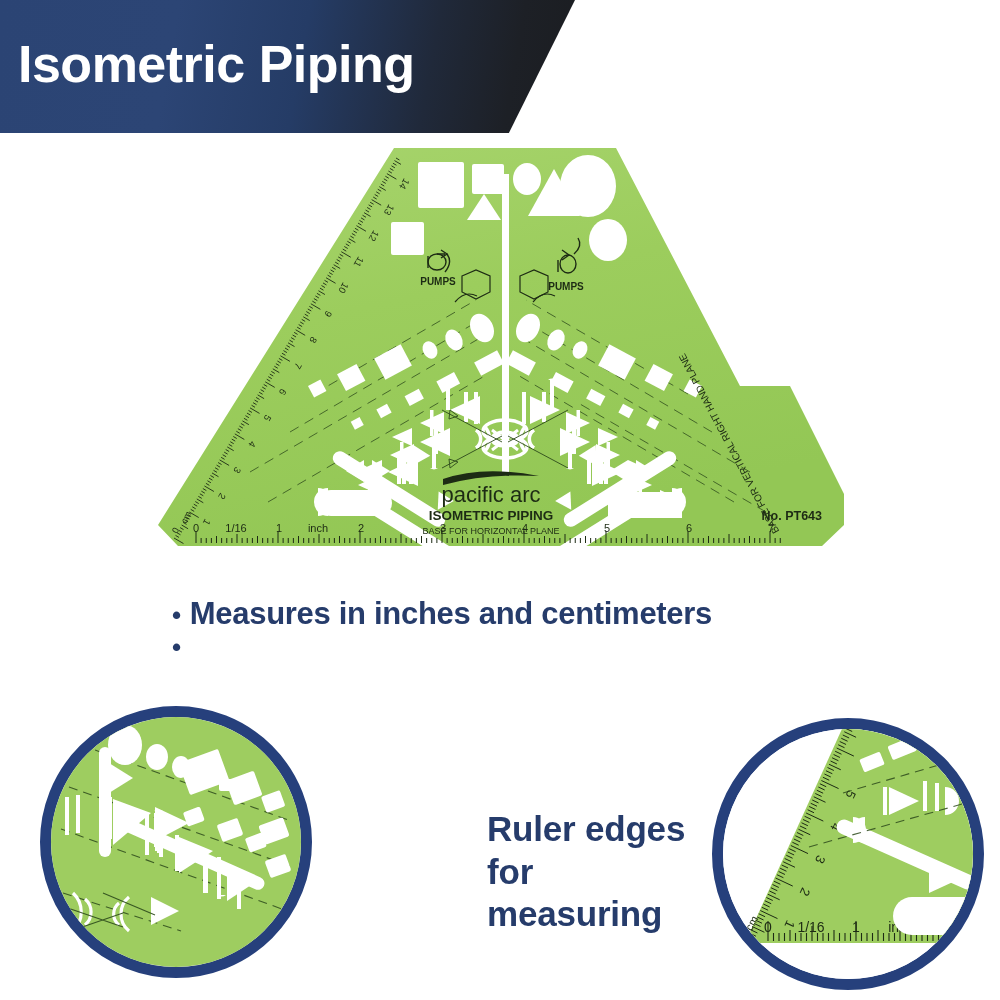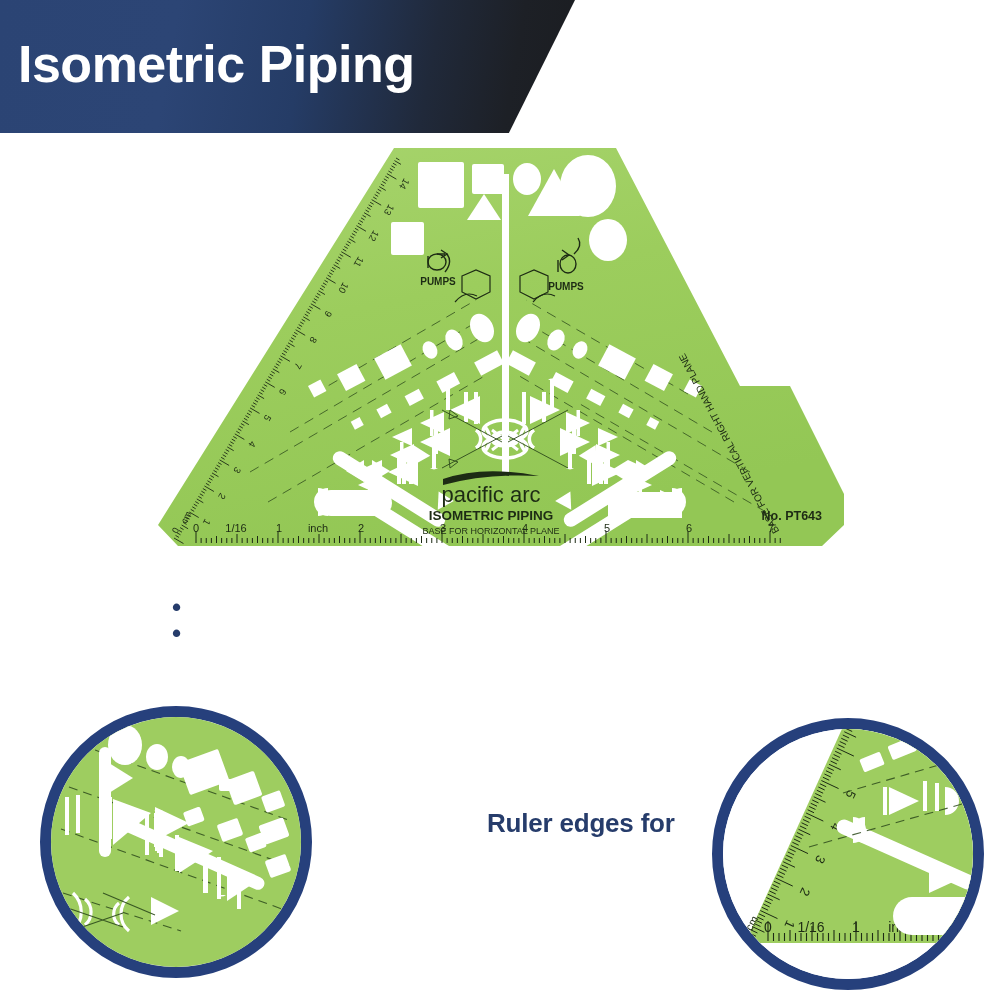--- a/index.html
+++ b/index.html
@@ -86,21 +86,21 @@
   #detail-circle-right { left: 712px; top: 718px; width: 272px; height: 272px; }
   .detail-inner { position: absolute; left: 0; top: 0; width: 100%; height: 100%; }
   .detail-inner svg { display: block; width: 100%; height: 100%; }
 
   #ruler-caption {
     position: absolute;
     left: 487px;
     top: 808px;
     width: 230px;
     color: #263c6b;
-    font-size: 26px;
+    font-size: 35px;
     font-weight: bold;
     line-height: 1.22;
     letter-spacing: -0.2px;
   }
 
   .tmpl-text { font-family: "Liberation Sans", sans-serif; fill: #1d2b14; }
 </style>
 </head>
 <body>
 
@@ -614,20 +614,21 @@
         <text class="tmpl-text" x="0" y="0" font-size="9" transform="translate(36,382) rotate(-62)">cm</text>
         <text class="tmpl-text" x="0" y="0" font-size="9" transform="translate(27,392) rotate(-62)">0</text>
       </g>
     </g>
   </svg>
 </div>
 
 <div id="feature-list">
   <div class="feature-row">
     <span class="feature-bullet">•</span>
+    <span>Measures in inches and centimeters</span>
   </div>
   <div class="feature-row">
     <span class="feature-bullet">•</span>
   </div>
 </div>
 
 <div id="detail-circle-left" class="detail-circle">
   <div class="detail-inner">
     <svg viewBox="0 0 250 250" xmlns="http://www.w3.org/2000/svg">
       <rect x="0" y="0" width="250" height="250" fill="#9ecd60"></rect>
@@ -843,13 +844,14 @@
       <g stroke="#2d4a1c" stroke-width="1.1" stroke-dasharray="9 6" fill="none" opacity="0.85">
         <line x1="86" y1="118" x2="250" y2="72"></line>
         <line x1="120" y1="64" x2="250" y2="26"></line>
       </g>
     </svg>
   </div>
 </div>
 
 <div id="ruler-caption">
   <div>Ruler edges for</div>
+  <div>measuring</div>
 </div>
 
 </body></html>

